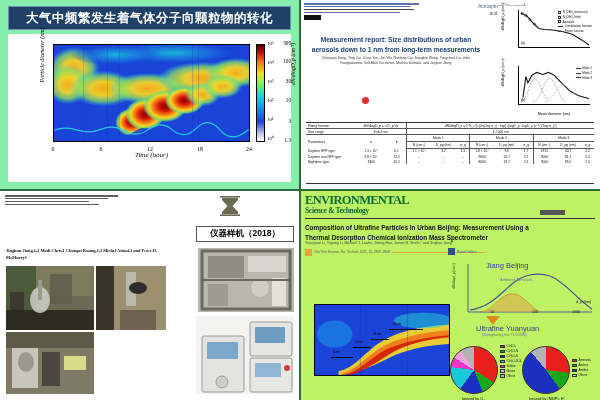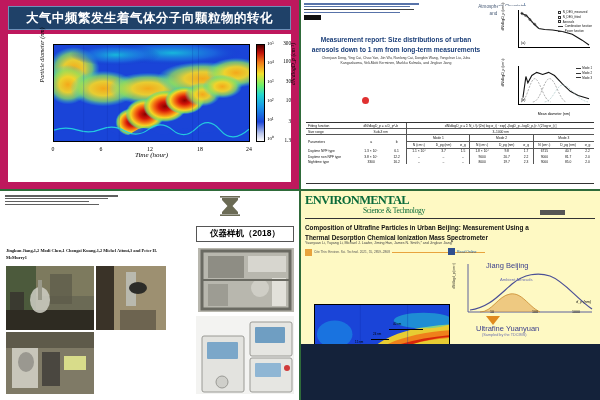--- a/index.html
+++ b/index.html
@@ -8,24 +8,24 @@
     background: #0d1b2a;
     font-family: "Liberation Sans", sans-serif;
     overflow: hidden;
   }
   #root {
     position: relative;
     width: 600px; height: 400px;
     background: #14223a;
   }
   .quad { position: absolute; overflow: hidden; background: #ffffff; }
-  #q-tl { left: 0;   top: 0;   width: 346px; height: 189px; background:#be185d; }
+  #q-tl { left: 0;   top: 0;   width: 346px; height: 189px; background:#86efac; }
   #q-tr { left: 300px; top: 0; width: 300px; height: 189px; background:#ffffff; }
   #q-bl { left: 0;   top: 190px; width: 299px; height: 210px; background:#ffffff; }
-  #q-br { left: 300px; top: 190px; width: 300px; height: 154px; background:#fef9c3;padding-left:37px; }
+  #q-br { left: 300px; top: 190px; width: 300px; height: 210px; background:#bef264;padding-left:37px; }
   .vrule { position:absolute; left:299px; top:0; width:1.5px; height:400px; background:#2f6b3a; }
   .hrule { position:absolute; left:0; top:189px; width:600px; height:1.5px; background:#2f6b3a; }
 
   
   #tl-title {
     position:absolute; left:8px; top:6px; width:283px; height:24px;
     background:#1f4168; border:1px solid #6e90b8;
     display:flex; align-items:center; justify-content:center;
     color:#ffffff; font-size:12.5px; font-weight:bold; letter-spacing:.5px;
   }
@@ -145,21 +145,21 @@
     display:flex; align-items:center; justify-content:center;
     padding:1px 4px; white-space:nowrap;
   }
   #lbl-2018 { left:196px; top:36px; width:98px; height:16px; }
   #lbl-2009 { left:98px; top:148px; width:93px; height:17px; }
   #lbl-tsi  { left:110px; top:180px; width:115px; height:17px; }
 
   
   #est-logo { position:absolute; left:5px; top:4px; width:120px; }
   #est-logo-main { font-family:"Liberation Serif", serif; font-size:12.5px; font-weight:bold; color:#0b6b3a; letter-spacing:-.7px; line-height:1; }
-  #est-logo-sub  { font-family:"Liberation Serif", serif; font-size:7.5px; font-weight:normal; color:#0b6b3a; letter-spacing:-.3px; margin-top:-1px;text-align:right; }
+  #est-logo-sub  { font-family:"Liberation Serif", serif; font-size:7.5px; font-weight:bold; color:#0b6b3a; letter-spacing:-.3px; margin-top:-1px; }
   #est-rule { position:absolute; left:5px; top:28px; width:290px; height:.8px; background:#333; }
   #est-badge { position:absolute; left:240px; top:20px; width:25px; height:5px; background:#555; }
   #est-title {
     position:absolute; left:5px; top:33px; width:240px;
     font-size:6.4px; font-weight:bold; color:#111; line-height:1.55;
   }
   #est-authors { position:absolute; left:5px; top:51px; width:230px; font-size:3.6px; color:#444; }
   #est-citebar { position:absolute; left:5px; top:58px; width:180px; height:8px; }
   #est-readonline { position:absolute; left:148px; top:58px; font-size:3.5px; color:#1c5fa8; }
 

